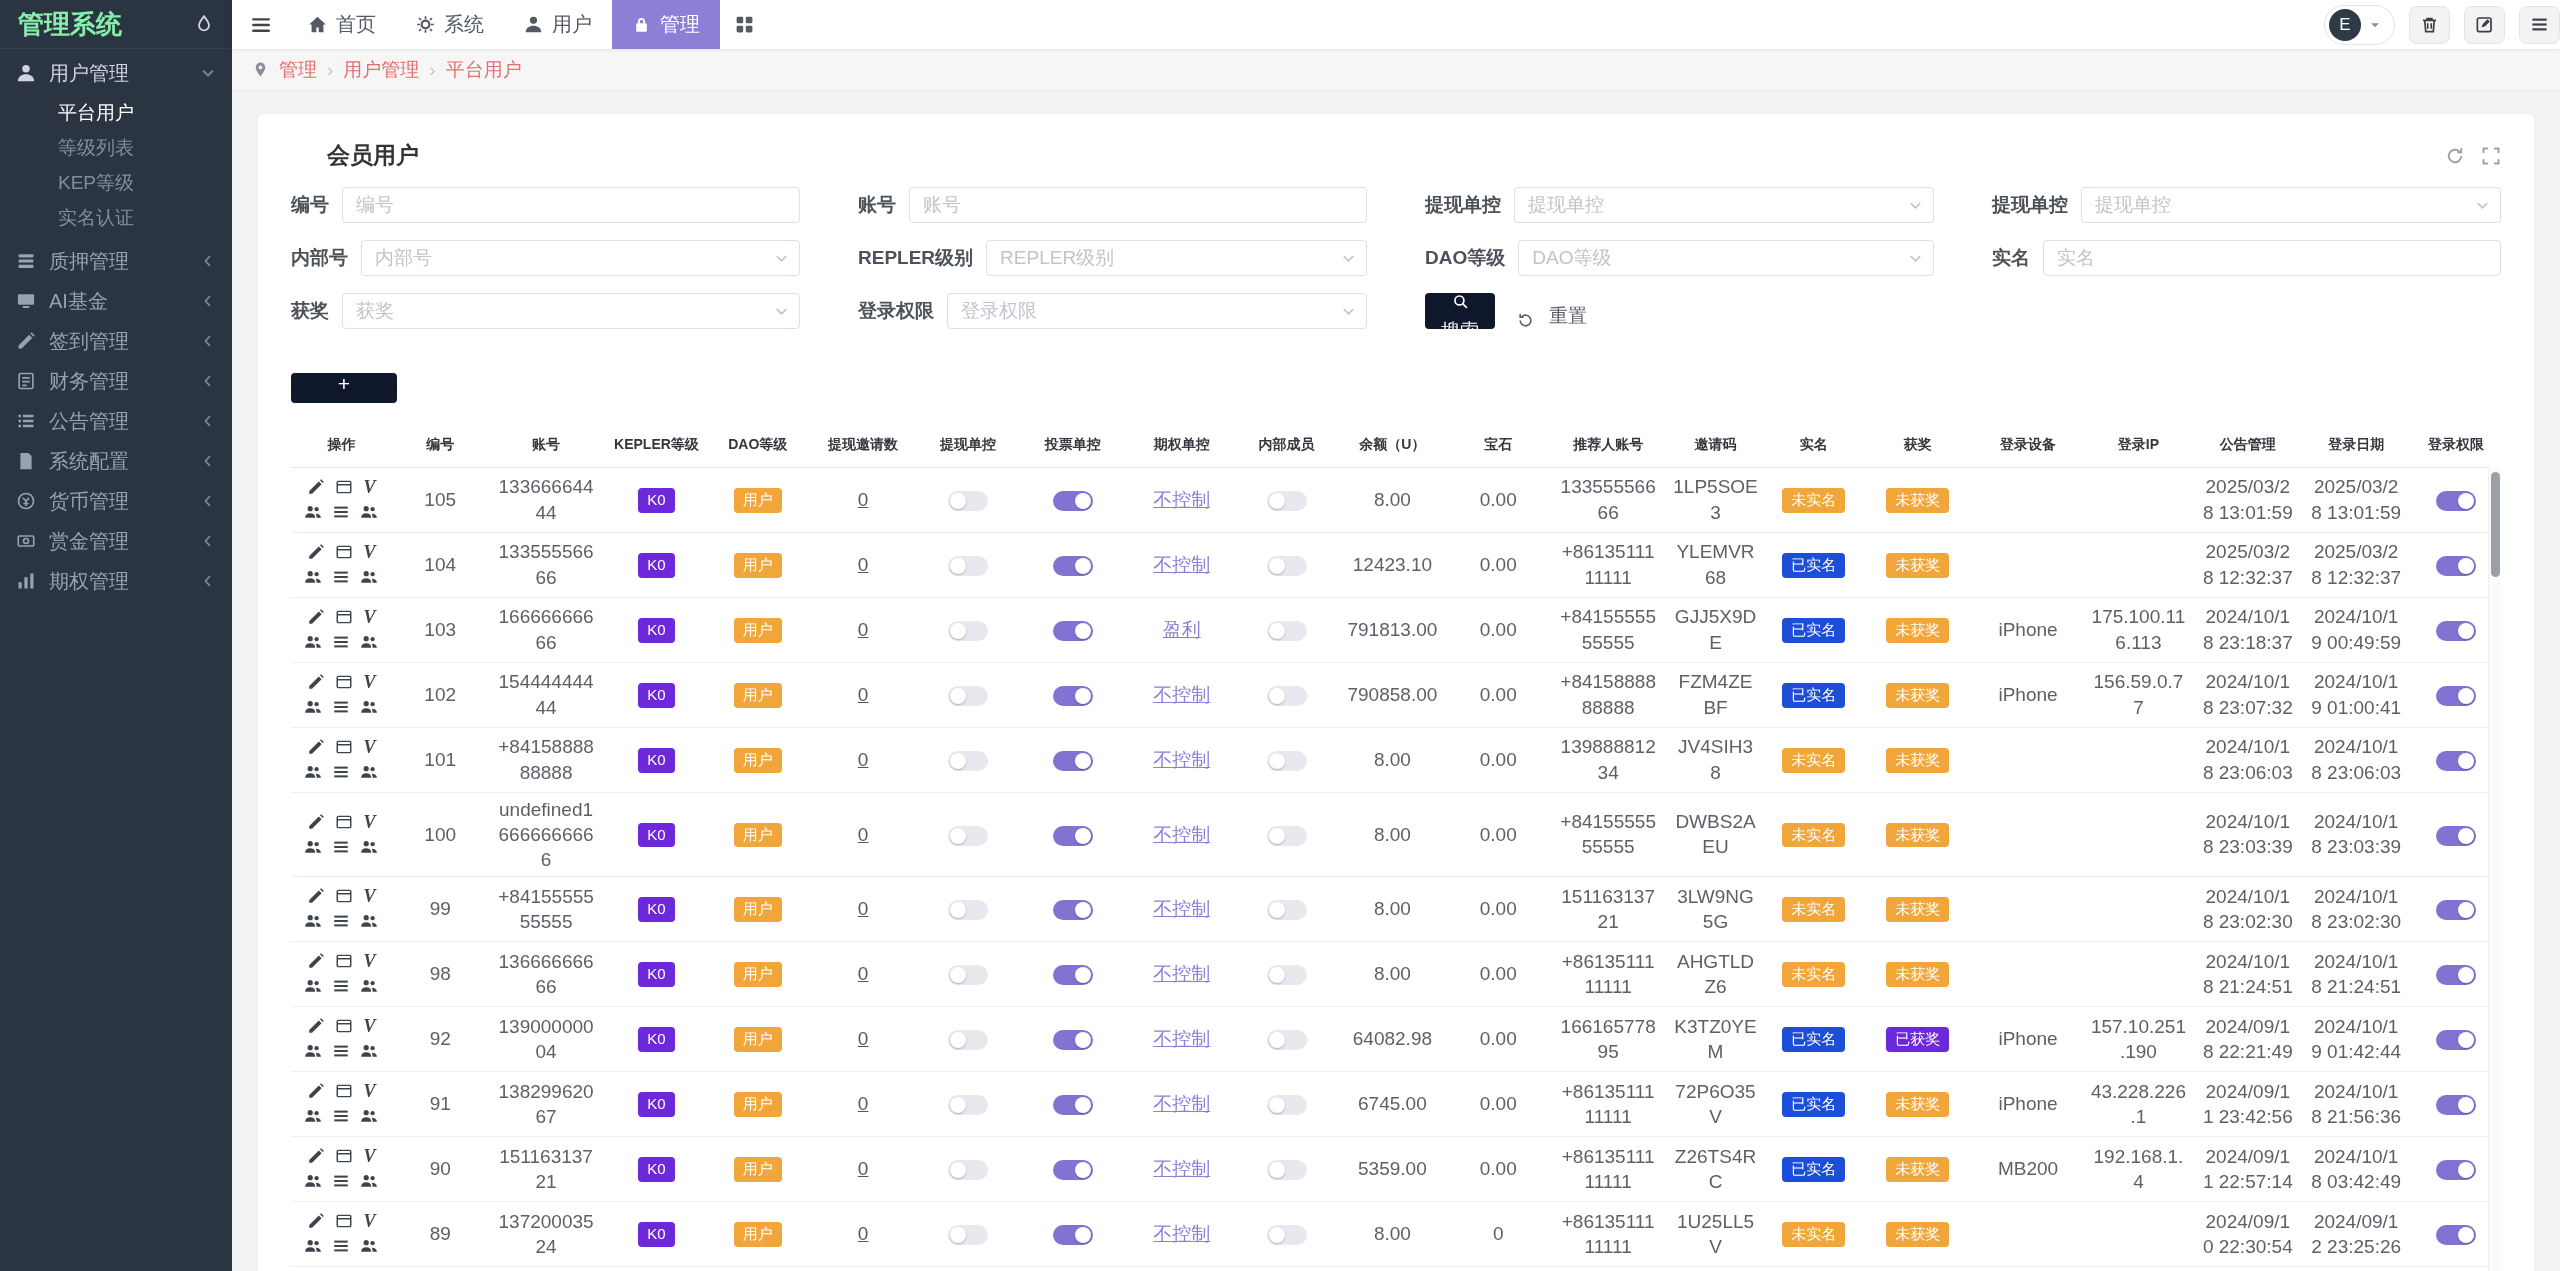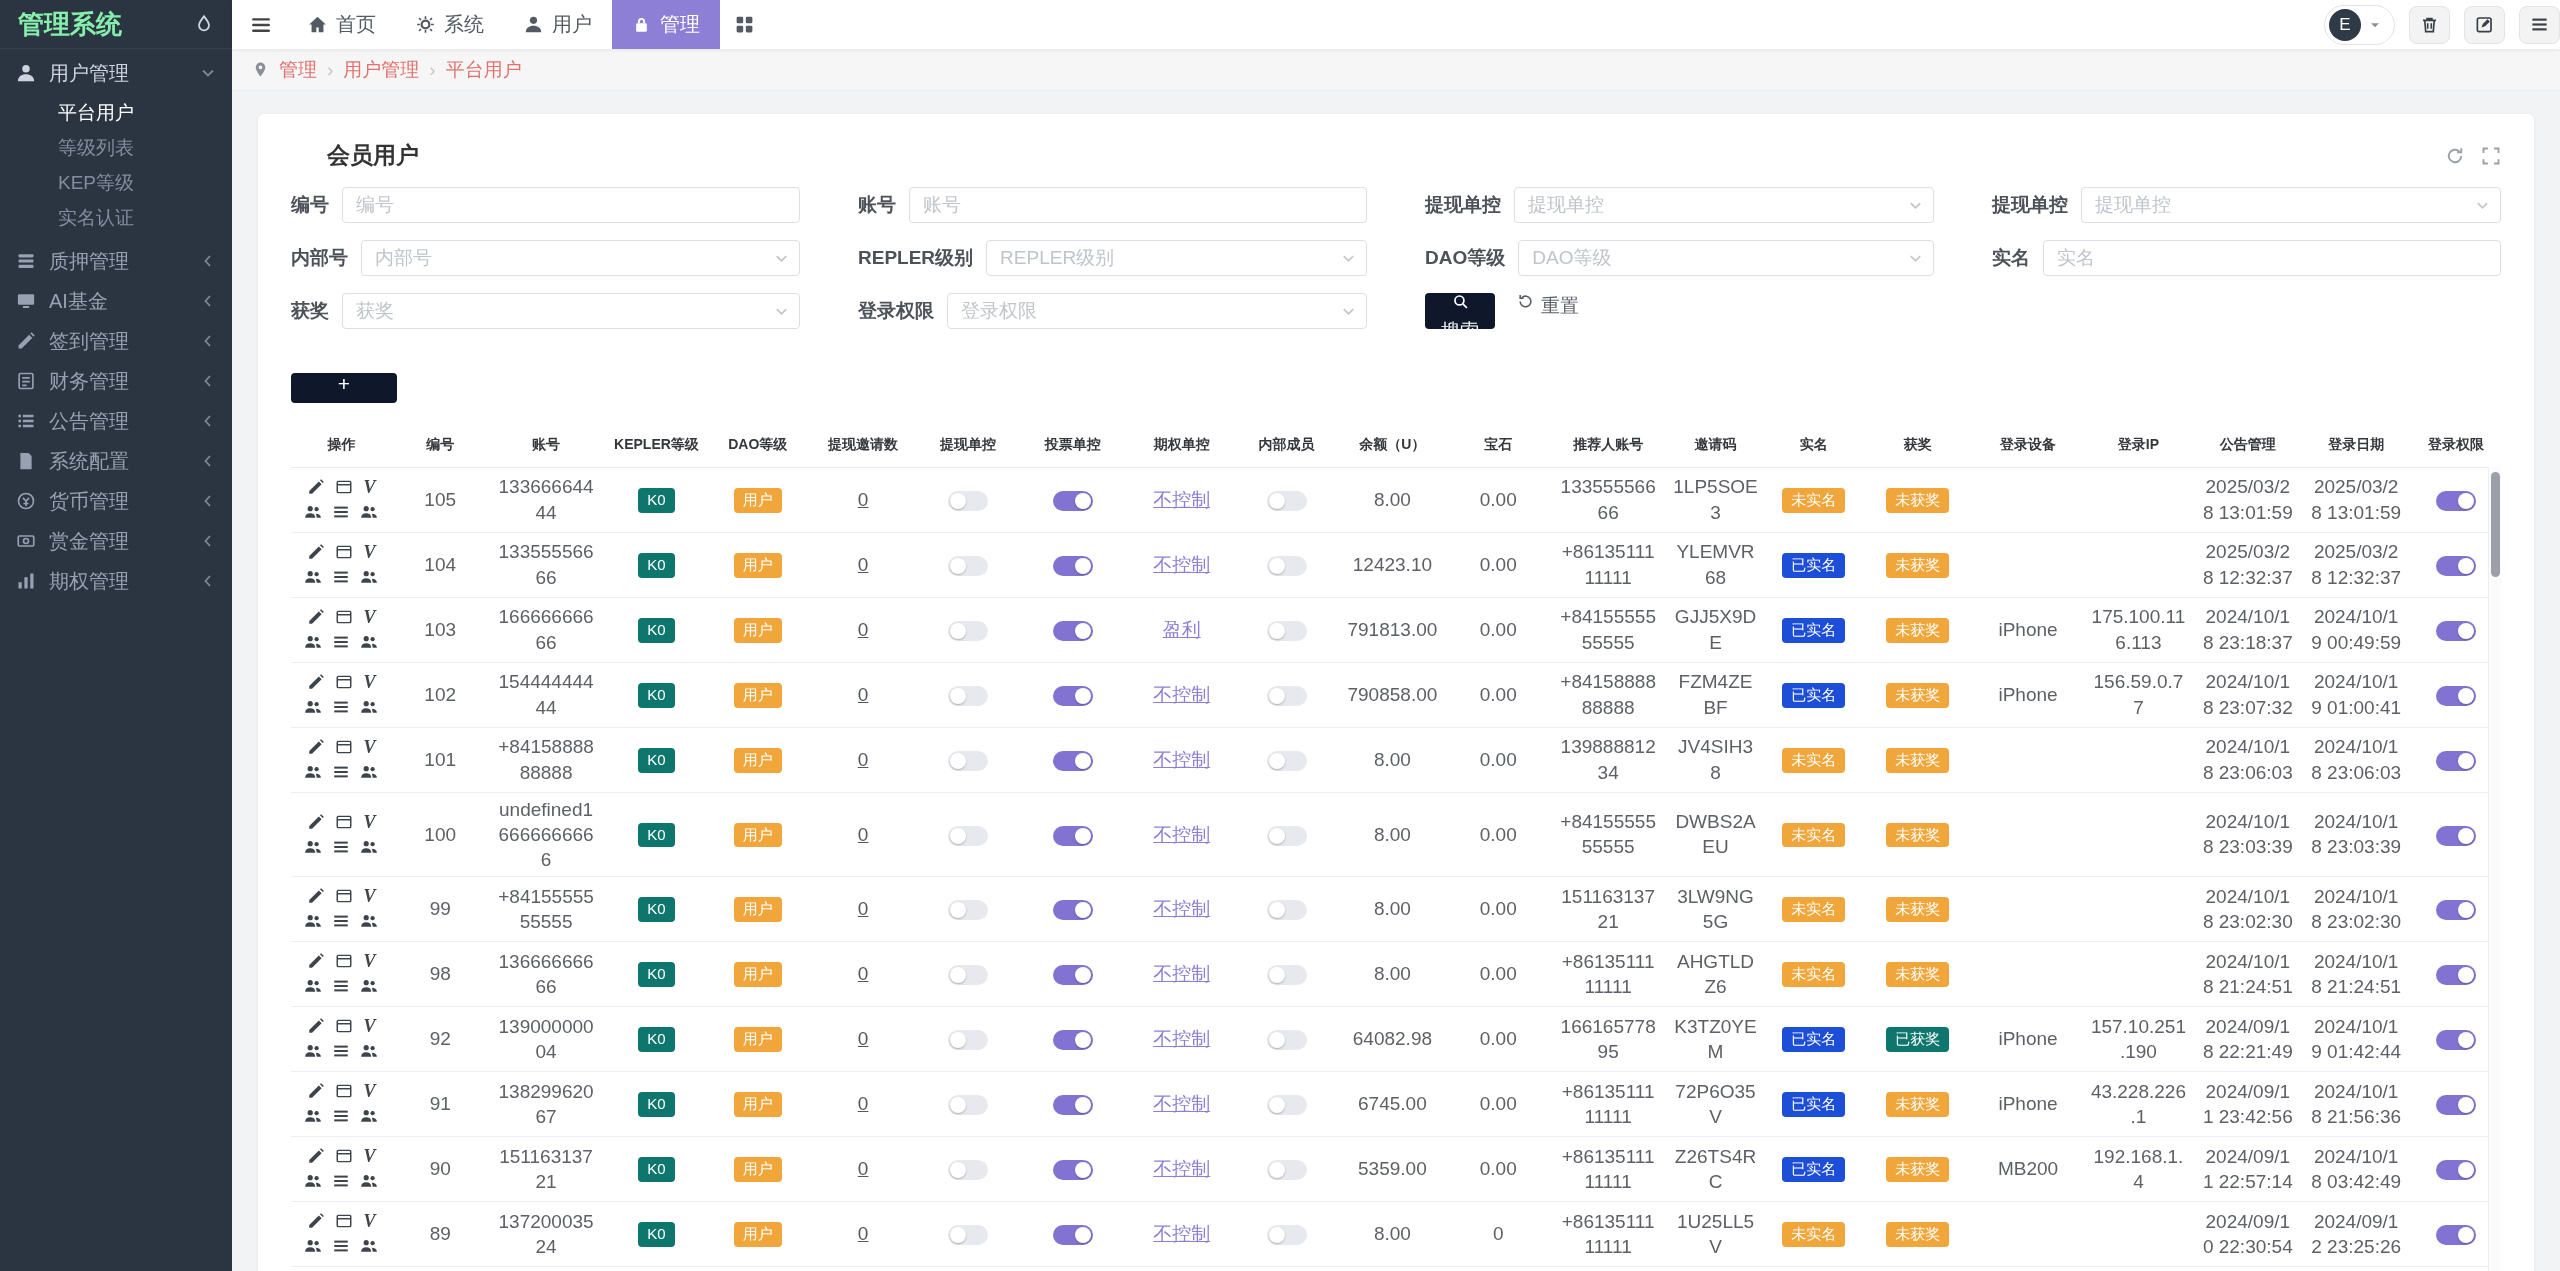--- a/index.html
+++ b/index.html
@@ -71,36 +71,36 @@
     position:relative; display:flex; align-items:center; }
   .filter-input { border:none; outline:none; width:100%; height:100%; padding:0 13px; font-size:19px;
     color:#333; background:transparent; border-radius:4px; }
   .filter-input::placeholder { color:#bfc4cc; }
   .is-select .filter-input { padding-right:34px; cursor:pointer; }
   .filter-caret { position:absolute; right:10px; width:15px; height:15px; color:#c0c4cc; pointer-events:none; }
   .filter-buttons { display:flex; align-items:center; gap:14px; }
   .btn-primary { display:inline-flex; align-items:center; gap:8px; background:#0f172a; color:#fff;
     border:none; border-radius:4px; height:36px; padding:0 16px; font-size:19px; cursor:pointer;
     font-family:inherit;flex-direction:column; }
-  .btn-plain { display:inline-flex; align-items:flex-start; gap:7px; background:transparent; border:none;
+  .btn-plain { display:inline-flex; align-items:flex-end; gap:15px; background:transparent; border:none;
     color:#5a5e66; font-size:19px; height:36px; padding:0 8px; cursor:pointer; font-family:inherit; }
   .btn-ic { width:17px; height:17px; display:inline-block; }
   .add-btn { margin-top:44px; height:30px; font-size:19px; padding:0 15px; }
   .add-btn .plus { font-size:21px; line-height:1; }
 
   
   .table-area { position:relative; margin-top:20px; }
   .user-table { width:100%; border-collapse:collapse; table-layout:fixed; }
   .user-table th { height:44px; font-size:14px; font-weight:bold; color:#34373c;
     border-bottom:1px solid #e8eaec; padding:0 6px; white-space:nowrap; overflow:hidden; text-align:center; }
   .user-table td { height:65px; font-size:19px; color:#5d6066; text-align:center; vertical-align:middle;
     border-bottom:1px solid #ebeef5; padding:4px 8px; line-height:1.32; overflow-wrap:anywhere; }
   .badge { display:inline-block; padding:3px 9px; border-radius:4px; color:#fff; font-size:15px; line-height:1.25; white-space:nowrap; }
   .badge:empty { display:none; }
-  .badge-green { background:#0f766e; }
+  .badge-green { background:#6d28d9; }
   .badge-orange { background:#f0a63a; }
   .badge-purple { background:#1d4ed8; }
   .invite-link { color:#55585e; text-decoration:underline; cursor:pointer; }
   .opt-link { color:#8e7fd6; text-decoration:underline; cursor:pointer; }
   .opt-link:empty { display:none; }
   .toggle { display:inline-block; width:40px; height:20px; border-radius:10px; position:relative; cursor:pointer; vertical-align:middle; }
   .toggle::after { content:""; position:absolute; width:16px; height:16px; border-radius:50%; background:#fff;
     top:2px; box-shadow:0 1px 2px rgba(0,0,0,0.25); }
   .toggle.on { background:#8273d3; }
   .toggle.on::after { right:2px; }

